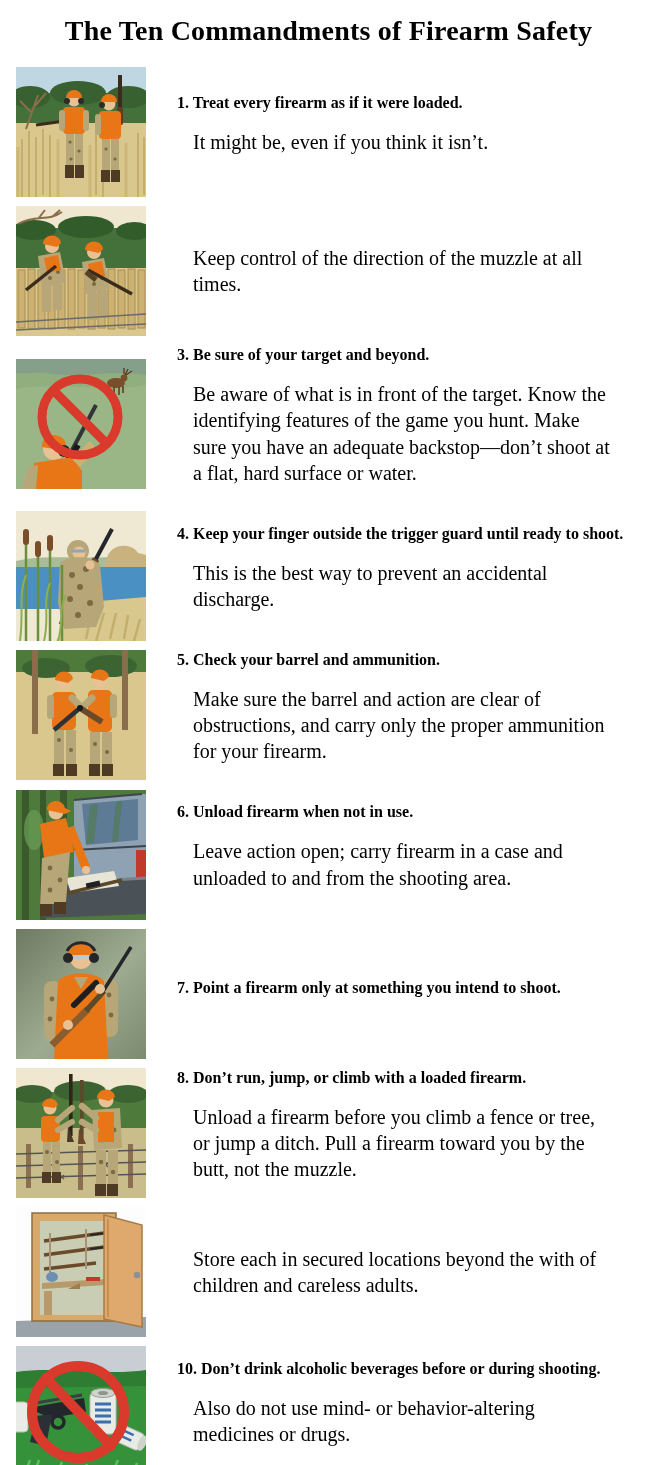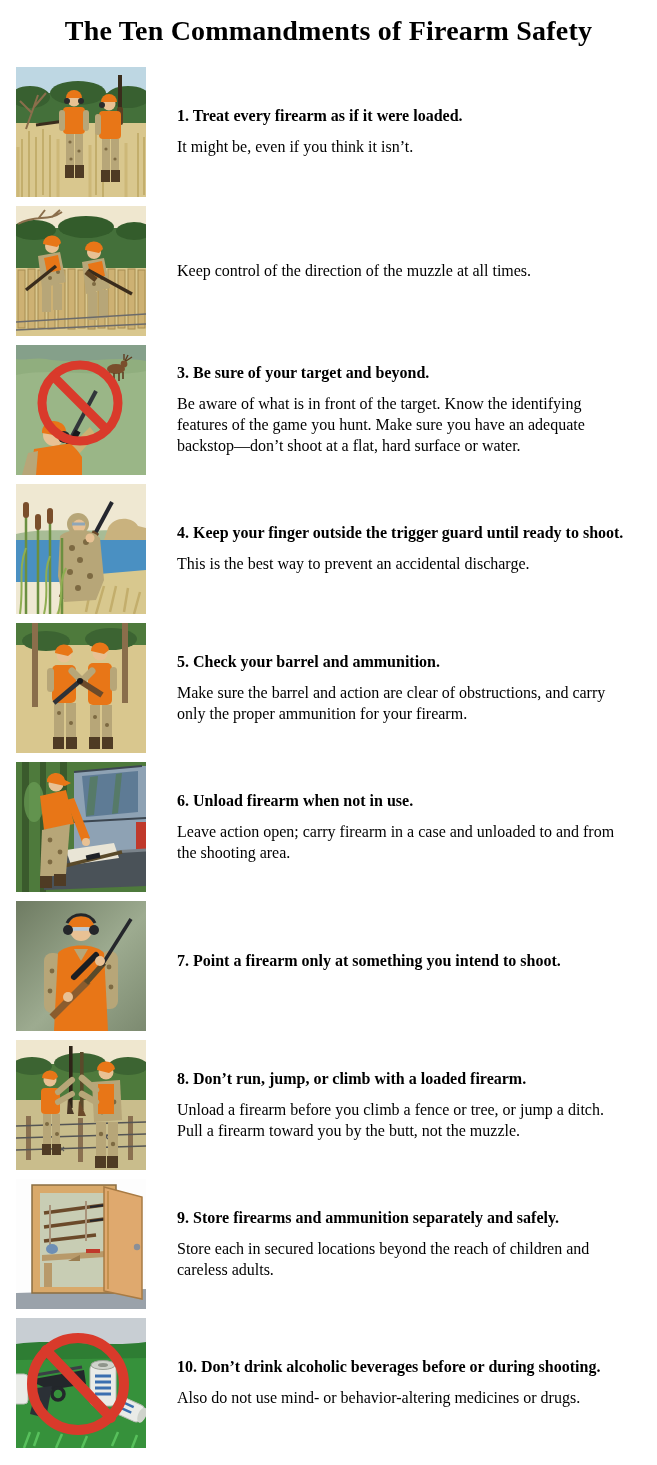--- a/index.html
+++ b/index.html
@@ -8,21 +8,21 @@
   h1.title{
     text-align:center;font-size:28px;line-height:1.15;font-weight:bold;
     margin:15px 0 0 0;letter-spacing:0.2px;
   }
   .rows{margin-top:20px;padding-left:16px;}
   .row{display:flex;align-items:center;margin-bottom:9px;}
   .illus{width:130px;height:130px;flex:0 0 130px;overflow:hidden;}
   .illus svg{display:block;width:130px;height:130px;}
   .content{margin-left:31px;width:452px;}
   .heading{font-size:16px;font-weight:bold;margin:0 0 11px 0;line-height:1.25;}
-  .bodytext{font-size:16px;margin:0;line-height:1.31;}
+  .bodytext{font-size:20px;margin:16px;line-height:1.31;}
 </style>
 </head>
 <body>
 
 <div class="page">
 
   <h1 class="title">The Ten Commandments of Firearm Safety</h1>
 
   <div class="rows">
 
@@ -421,22 +421,21 @@
           <rect x="70" y="70" width="14" height="4" fill="#c0392b"></rect>
           <rect x="28" y="84" width="8" height="24" fill="#b89a6a"></rect>
           <g>
             <path d="M88 8 L126 18 L126 120 L88 112 Z" fill="#dfa96e" stroke="#a87b44" stroke-width="1.5"></path>
             <circle cx="121" cy="68" r="3.2" fill="#8a8f98"></circle>
             <path d="M92 12 L92 110" stroke="#c4914f" stroke-width="2"></path>
           </g>
         </svg>
       </div>
       <div class="content">
-        <p class="heading">9. Store firearms and ammunition separately and safely.</p>
-        <p class="bodytext">Store each in secured locations beyond the reach of children and careless adults.</p>
+        <p class="bodytext">Store each in secured locations beyond the with of children and careless adults.</p>
       </div>
     </div>
 
     <div class="row">
       <div class="illus">
         <svg viewBox="0 0 130 130">
           <rect width="130" height="130" fill="#c8ced3"></rect>
           <rect y="26" width="130" height="104" fill="#36913b"></rect>
           <path d="M0 26 C40 20 90 30 130 24 L130 40 L0 42 Z" fill="#2e7d33"></path>
           <path d="M8 130 l6 -16 M18 128 l5 -14 M40 130 l6 -14 M96 128 l6 -14 M116 130 l5 -13 M66 130 l5 -12" stroke="#58c05c" stroke-width="2.5" fill="none"></path>

